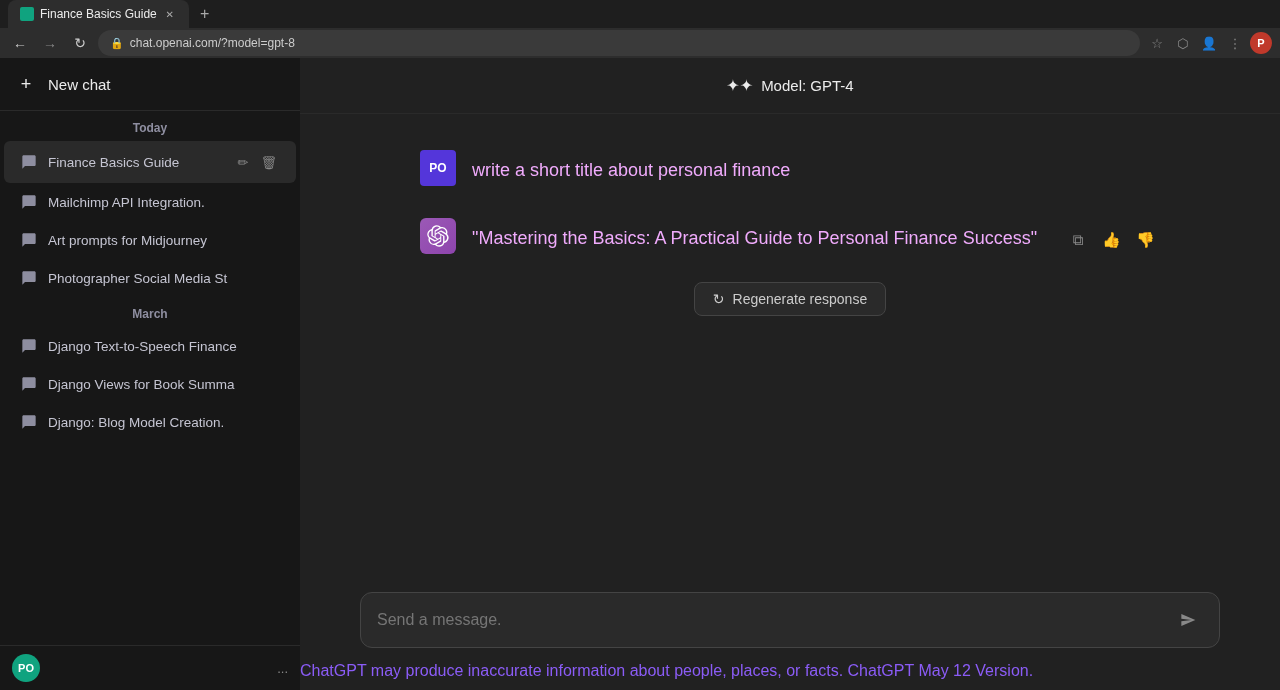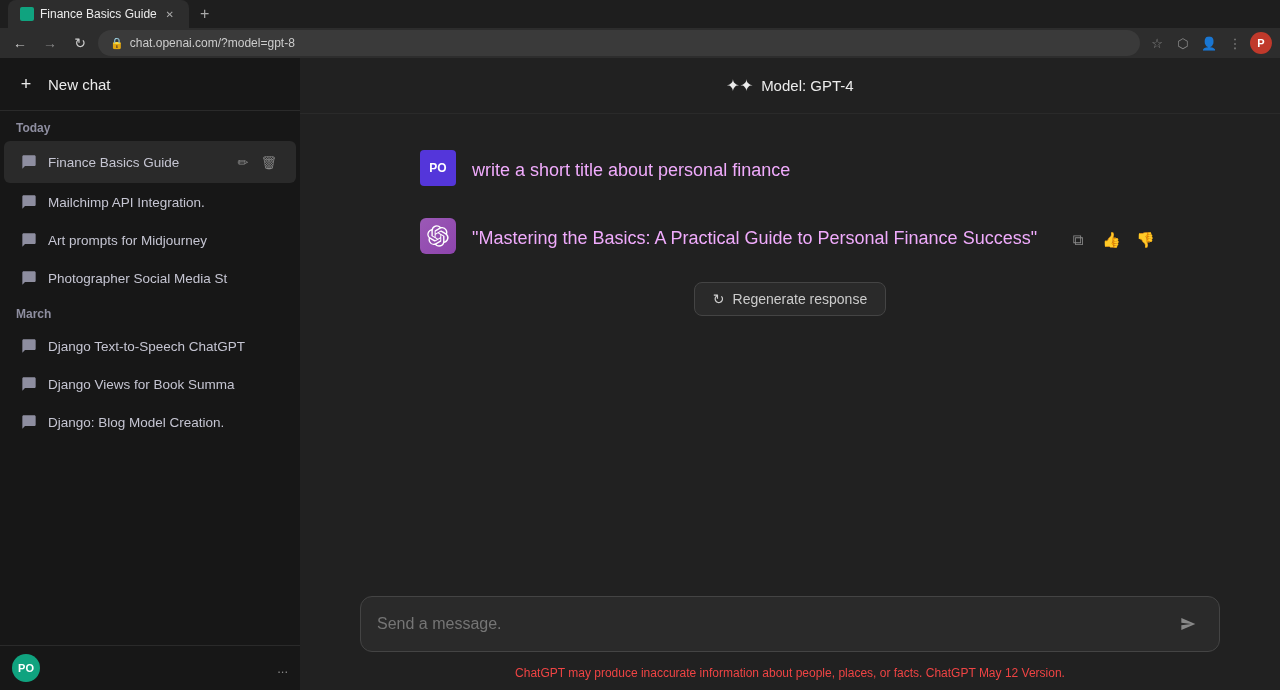--- a/index.html
+++ b/index.html
@@ -174,20 +174,21 @@
       justify-content: center;
       font-size: 18px;
       color: #ececec;
     }
 
     .section-label {
       padding: 10px 16px 6px;
       font-size: 12px;
       color: #8e8ea0;
       font-weight: 600;
+      text-align: center;
     }
 
     .chat-item {
       display: flex;
       align-items: center;
       gap: 10px;
       padding: 10px 16px;
       font-size: 13.5px;
       color: #c5c5d2;
       cursor: pointer;
@@ -396,23 +397,23 @@
       height: 30px;
       display: flex;
       align-items: center;
       justify-content: center;
       color: #888;
       font-size: 16px;
       cursor: pointer;
     }
 
     .footer-text {
-      text-align: center;
-      font-size: 12px;
-      color: #ef4444;
+      text-align: left;
+      font-size: 16px;
+      color: #8b5cf6;
       padding: 6px 0 10px;
     }
   </style>
 </head>
 <body>
 
 <div class="browser-chrome">
   <div class="tab-bar">
     <div class="tab-active">
       <span class="tab-favicon"></span>
@@ -493,21 +494,21 @@
       </div>
 
       <div class="section-label">March</div>
 
       <div class="chat-item">
         <div class="chat-icon">
           <svg viewBox="0 0 24 24" width="16" height="16" fill="currentColor">
               <path d="M20 2H4c-1.1 0-2 .9-2 2v18l4-4h14c1.1 0 2-.9 2-2V4c0-1.1-.9-2-2-2z"></path>
             </svg>
         </div>
-        <span class="chat-label">Django Text-to-Speech ChatGPT</span>
+        <span class="chat-label">Django Text-to-Speech Finance</span>
       </div>
 
       <div class="chat-item">
         <div class="chat-icon">
           <svg viewBox="0 0 24 24" width="16" height="16" fill="currentColor">
               <path d="M20 2H4c-1.1 0-2 .9-2 2v18l4-4h14c1.1 0 2-.9 2-2V4c0-1.1-.9-2-2-2z"></path>
             </svg>
         </div>
         <span class="chat-label">Django Views for Book Summa</span>
       </div>

